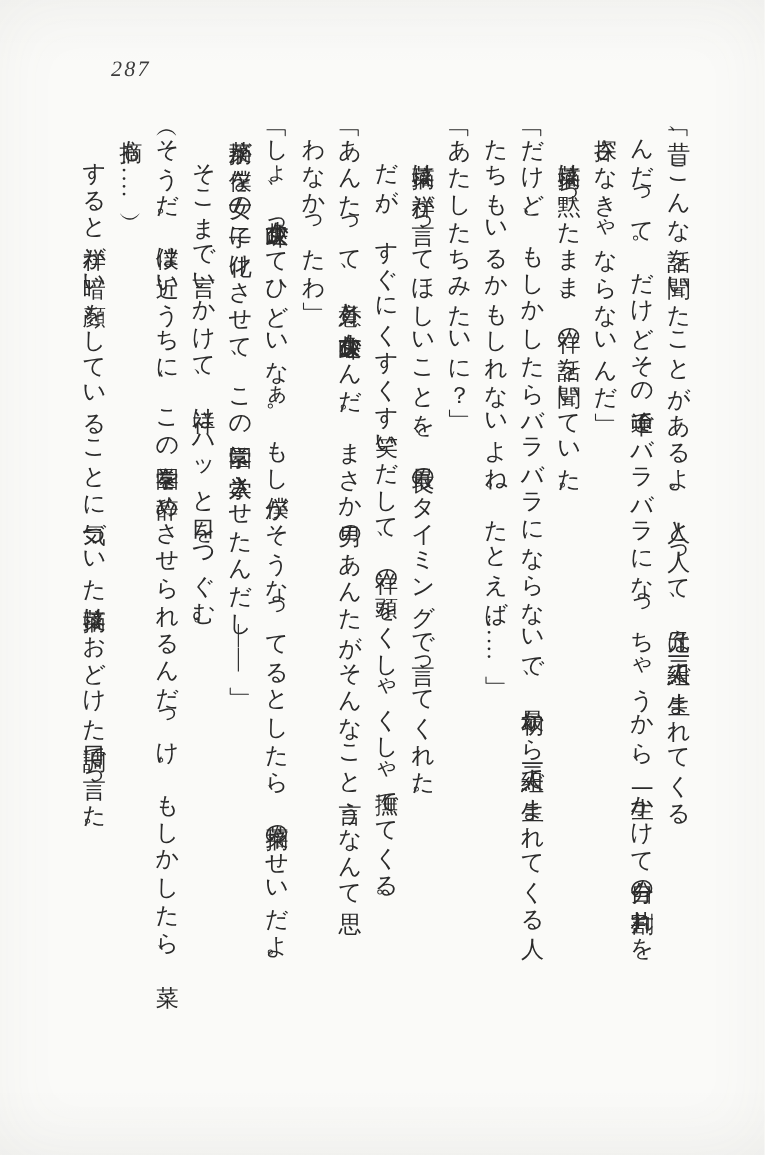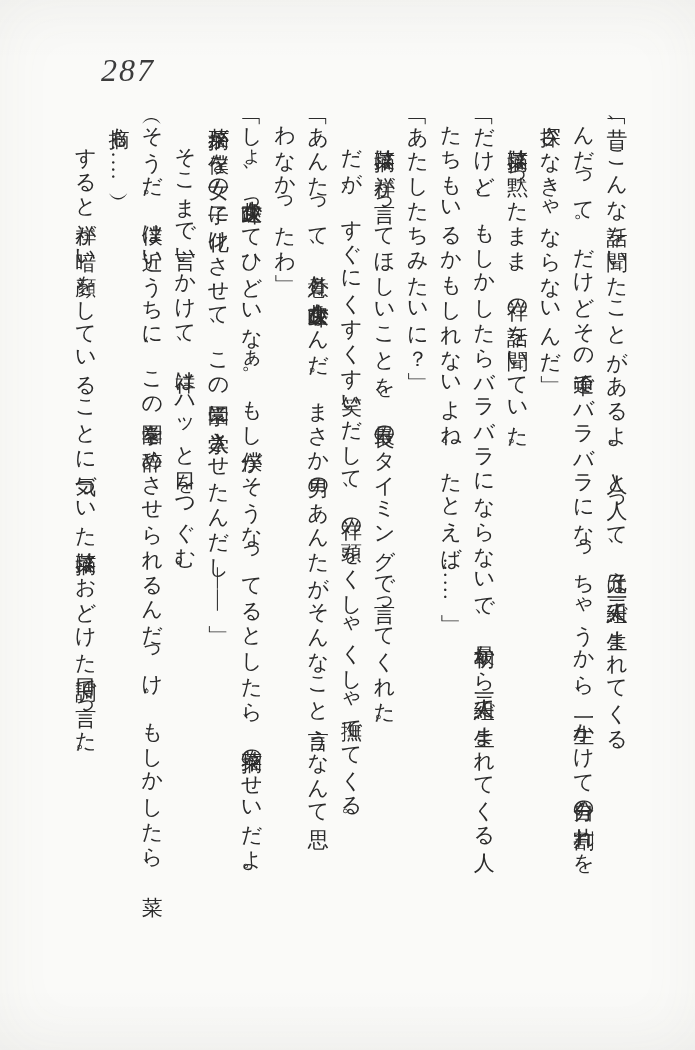--- a/index.html
+++ b/index.html
@@ -20,21 +20,21 @@
     background: var(--paper);
     background-image: linear-gradient(180deg, rgba(0,0,0,0.015) 0%, rgba(0,0,0,0) 6%, rgba(0,0,0,0) 94%, rgba(0,0,0,0.02) 100%);
     box-shadow: inset 0 0 60px rgba(120,120,110,0.06);
     overflow: hidden;
     font-family: "Liberation Serif", "DejaVu Serif", serif;
   }
   .page-number {
     position: absolute;
     top: 52px;
     left: 101px;
-    font-size: 32px;
+    font-size: 20px;
     font-style: italic;
     letter-spacing: 2px;
     color: var(--folio);
   }
   .text-block {
     position: absolute;
     top: 111px;
     right: 62px;
     height: 885px;
     writing-mode: vertical-rl;

